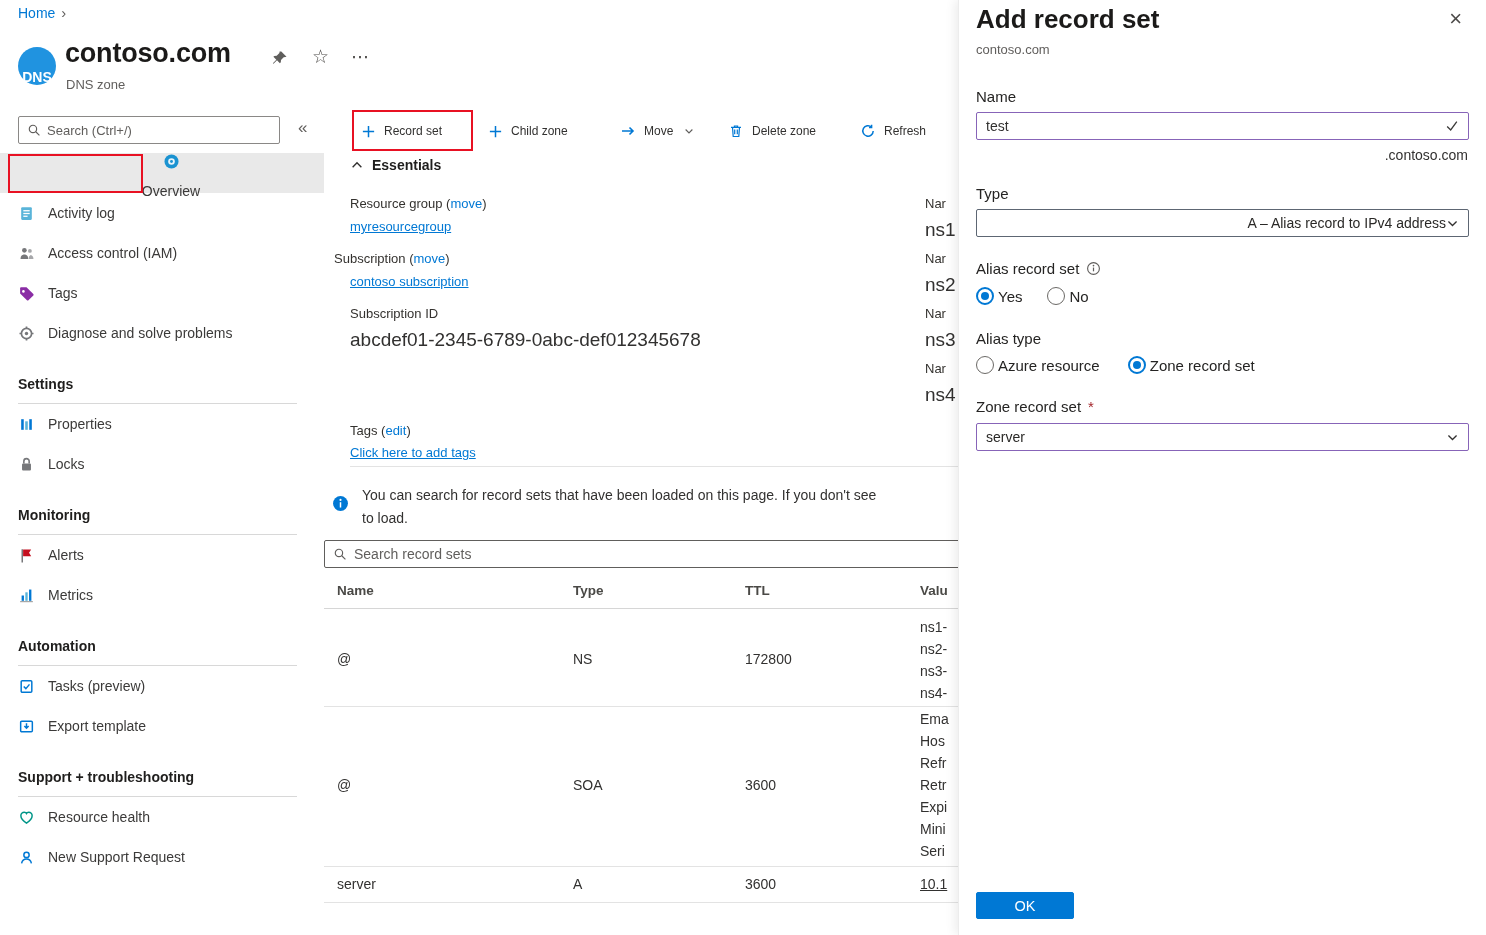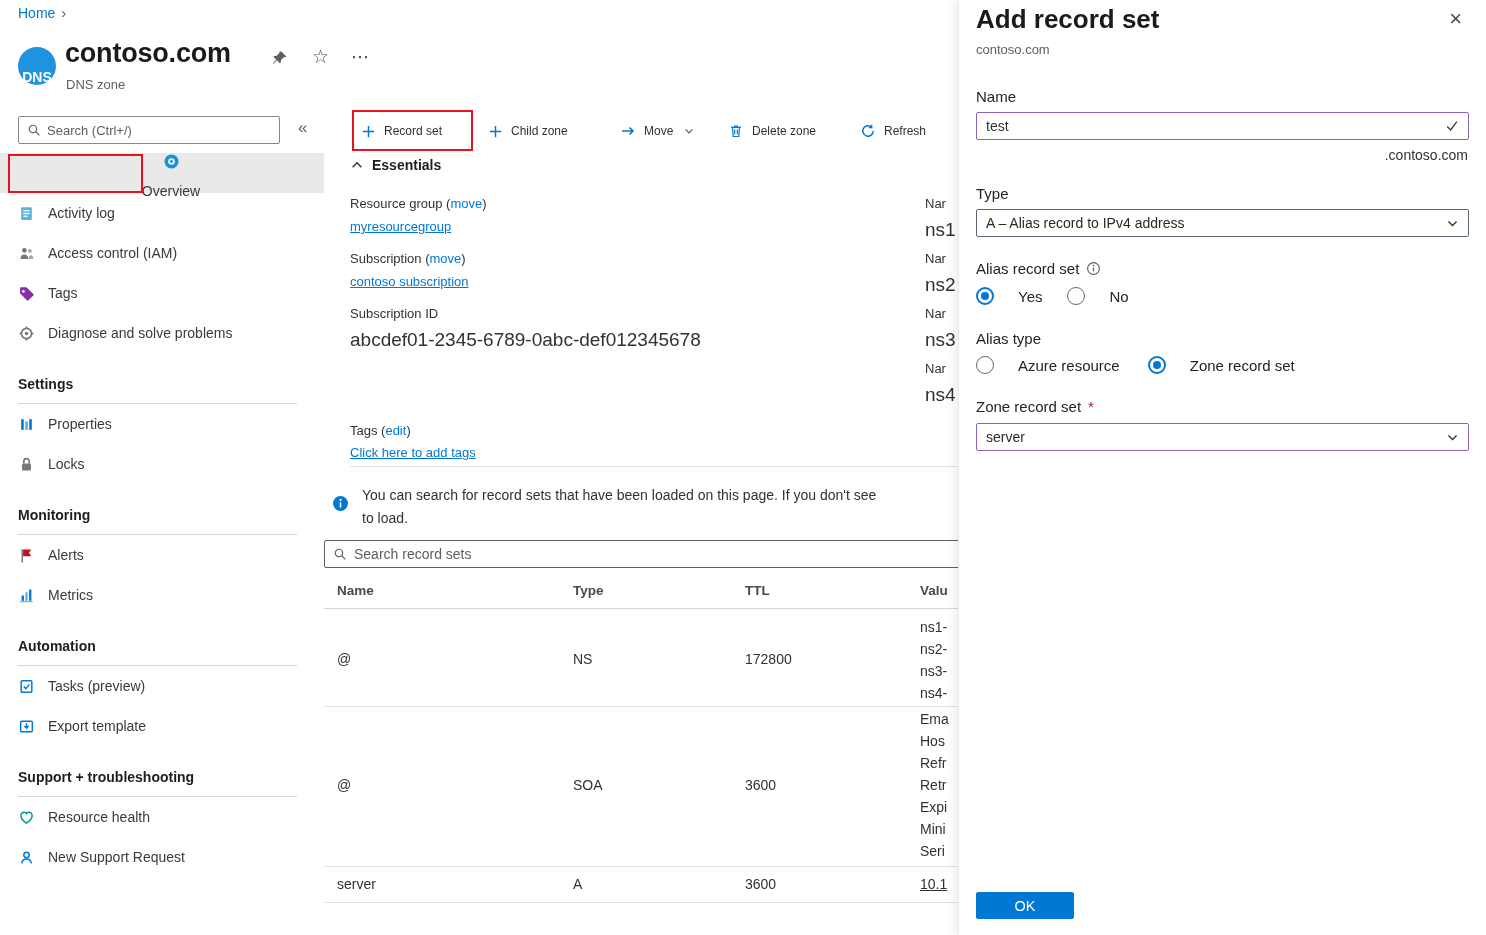--- a/index.html
+++ b/index.html
@@ -79,21 +79,21 @@
   .sel-text { flex:1; font-size:14px; color:#2a2927; }
   .p-input.select { cursor:pointer; }
   .chev, .check { display:inline-flex; }
   .p-suffix { position:absolute; right:18px; top:147px; font-size:14px; color:#323130; }
   .radio-row { position:absolute; left:17px; display:flex; align-items:center; }
   .radio { width:18px; height:18px; border:1px solid #6b6966; border-radius:50%; background:#fff;
     display:inline-block; cursor:pointer; flex:0 0 18px; }
   .radio.sel { border:2px solid var(--primary,#0078d4); }
   .radio.sel::after { content:""; display:block; width:8px; height:8px; margin:3px; border-radius:50%;
     background:var(--primary,#0078d4); }
-  .r-label { font-size:15px; color:#252423; margin-left:24px; white-space:nowrap; }
+  .r-label { font-size:15px; color:#252423; margin-left:4px; white-space:nowrap; }
   .req { color:var(--required-red,#a4262c); font-size:15px; }
   .info-o { width:15px; height:15px; cursor:pointer; }
   .ok-btn { position:absolute; left:17px; top:892px; width:98px; height:27px; background:var(--primary,#0078d4);
     color:#fff; border:1px solid var(--primary,#0078d4); border-radius:2px; font:inherit; font-size:14.5px; cursor:pointer; }
 
   
   .red-box { border:2.5px solid var(--annotation-red,#e81123); z-index:40; pointer-events:none; }
 </style>
 </head>
 <body>
@@ -320,21 +320,21 @@
       <svg width="14" height="14" viewBox="0 0 16 16">
           <path d="M3 10.5L8 5.5l5 5" stroke="#323130" fill="none" stroke-width="1.6"></path>
         </svg>
     </span>
     <span class="ess-title">Essentials</span>
   </div>
 
   <div class="abs ess-label" style="left:350px;top:196px;"><span>Resource group (</span><a>move</a><span>)</span></div>
   <a class="abs u ess-link" style="left:350px;top:219px;">myresourcegroup</a>
 
-  <div class="abs ess-label" style="left:350px;top:251px;"><span>Subscription (</span><a>move</a><span>)</span></div>
+  <div class="abs ess-label" style="left:334px;top:251px;"><span>Subscription (</span><a>move</a><span>)</span></div>
   <a class="abs u ess-link" style="left:350px;top:274px;">contoso subscription</a>
 
   <div class="abs ess-label" style="left:350px;top:306px;">Subscription ID</div>
   <div class="abs ess-value" style="left:350px;top:329px;">abcdef01-2345-6789-0abc-def012345678</div>
 
   <div class="abs ess-label" style="left:925px;top:196px;">Nar</div>
   <div class="abs ess-value" style="left:925px;top:219px;">ns1</div>
   <div class="abs ess-label" style="left:925px;top:251px;">Nar</div>
   <div class="abs ess-value" style="left:925px;top:274px;">ns2</div>
   <div class="abs ess-label" style="left:925px;top:306px;">Nar</div>
@@ -416,21 +416,21 @@
       <input value="test" style="">
       <span class="check">
         <svg width="14" height="14" viewBox="0 0 16 16">
             <path d="M2.5 8.5l4 4 7-9.5" stroke="#3b3a39" fill="none" stroke-width="1.5"></path>
           </svg>
       </span>
     </div>
     <div class="p-suffix">.contoso.com</div>
 
     <label class="p-label" style="top:185px;">Type</label>
-    <div class="p-input gray select" style="top:209px;">
+    <div class="p-input gray select" style="top:209px;text-align:right;">
       <span class="sel-text">A – Alias record to IPv4 address</span>
       <span class="chev">
         <svg width="13" height="13" viewBox="0 0 16 16">
             <path d="M3 5.5l5 5 5-5" stroke="#323130" fill="none" stroke-width="1.6"></path>
           </svg>
       </span>
     </div>
 
     <div class="p-label" style="top:260px;">
       <span>Alias record set</span>

